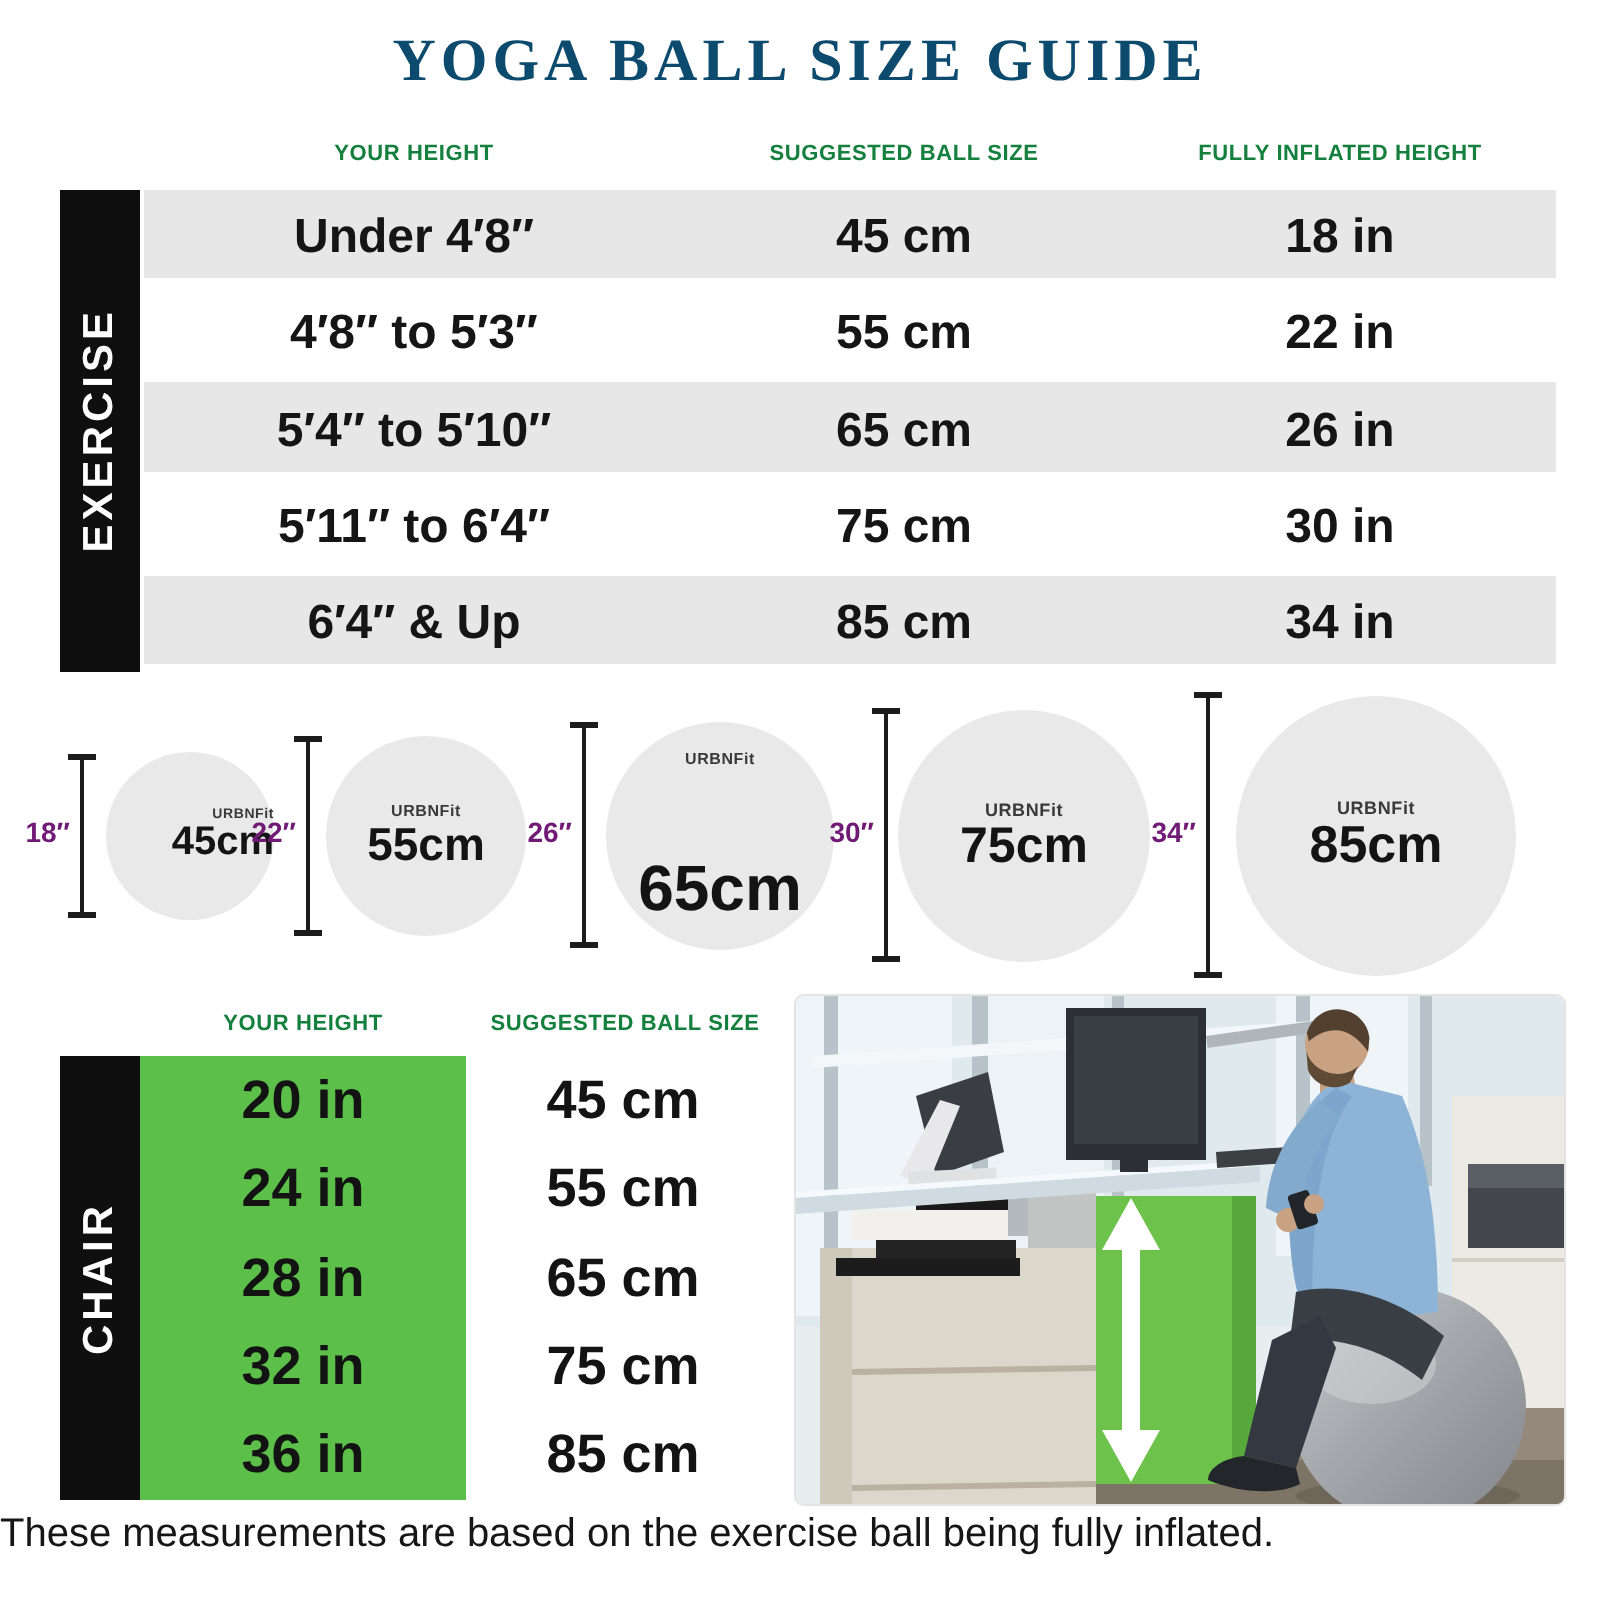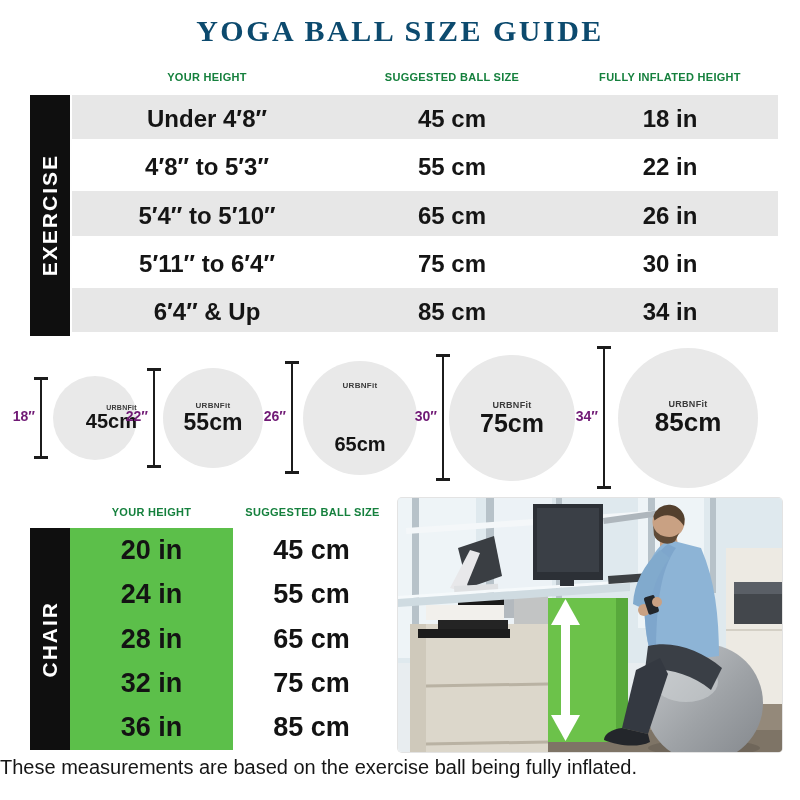--- a/index.html
+++ b/index.html
@@ -110,21 +110,21 @@
   <div class="abs measure" style="left:147px;top:368px;height:100px;"></div>
   <div class="abs ball" style="left:163px;top:368px;width:100px;height:100px;">
     <span class="brand" style="font-size:8px;">URBNFit</span>
     <span class="size" style="font-size:23px;">55cm</span>
   </div>
 
   <div class="abs mlabel" style="left:254px;top:408px;">26″</div>
   <div class="abs measure" style="left:285px;top:361px;height:113px;"></div>
   <div class="abs ball" style="left:303px;top:361px;width:114px;height:114px;">
     <span class="brand" style="font-size:8px;">URBNFit</span>
-    <span class="size" style="font-size:20px;margin-top:44px;">65cm</span>
+    <span class="size" style="font-size:32px;margin-top:44px;">65cm</span>
   </div>
 
   <div class="abs mlabel" style="left:405px;top:408px;">30″</div>
   <div class="abs measure" style="left:436px;top:354px;height:127px;"></div>
   <div class="abs ball" style="left:449px;top:355px;width:126px;height:126px;">
     <span class="brand" style="font-size:9px;">URBNFit</span>
     <span class="size" style="font-size:25px;">75cm</span>
   </div>
 
   <div class="abs mlabel" style="left:566px;top:408px;">34″</div>

